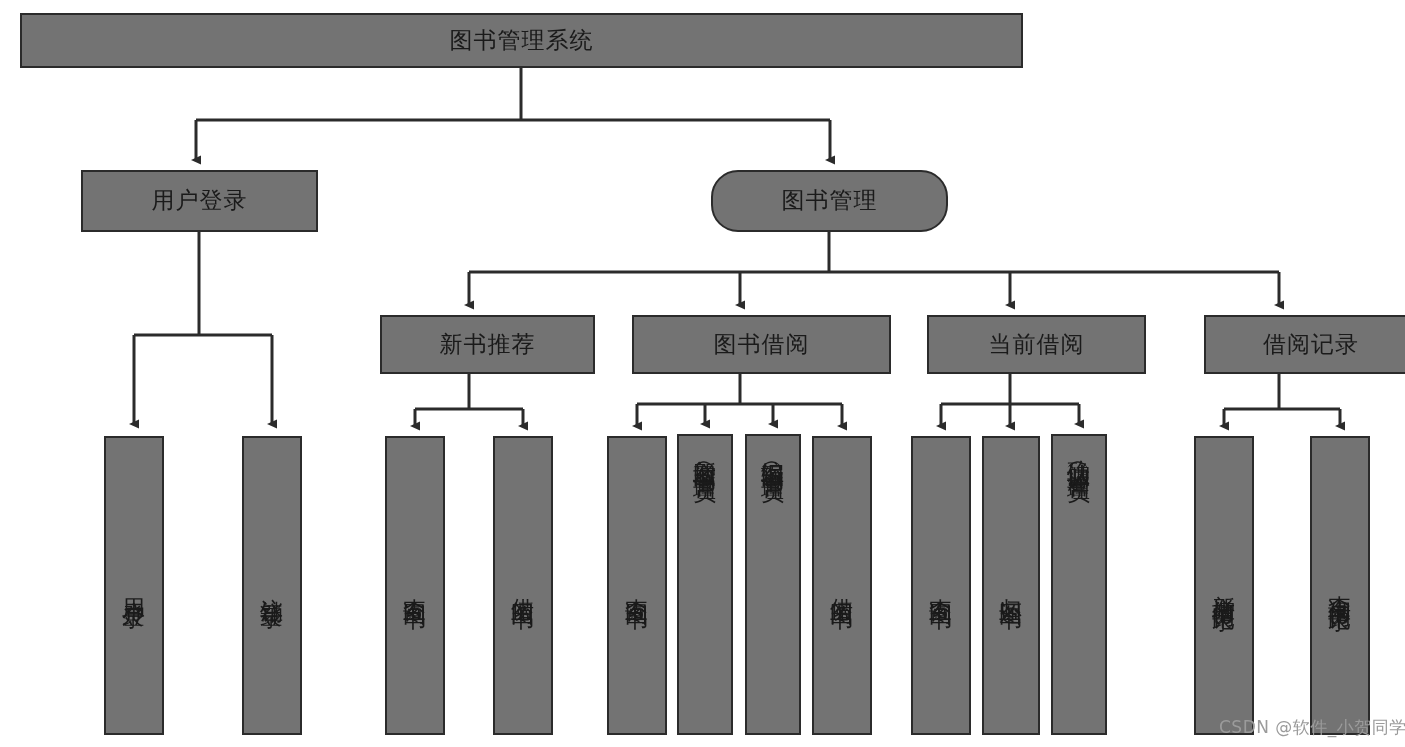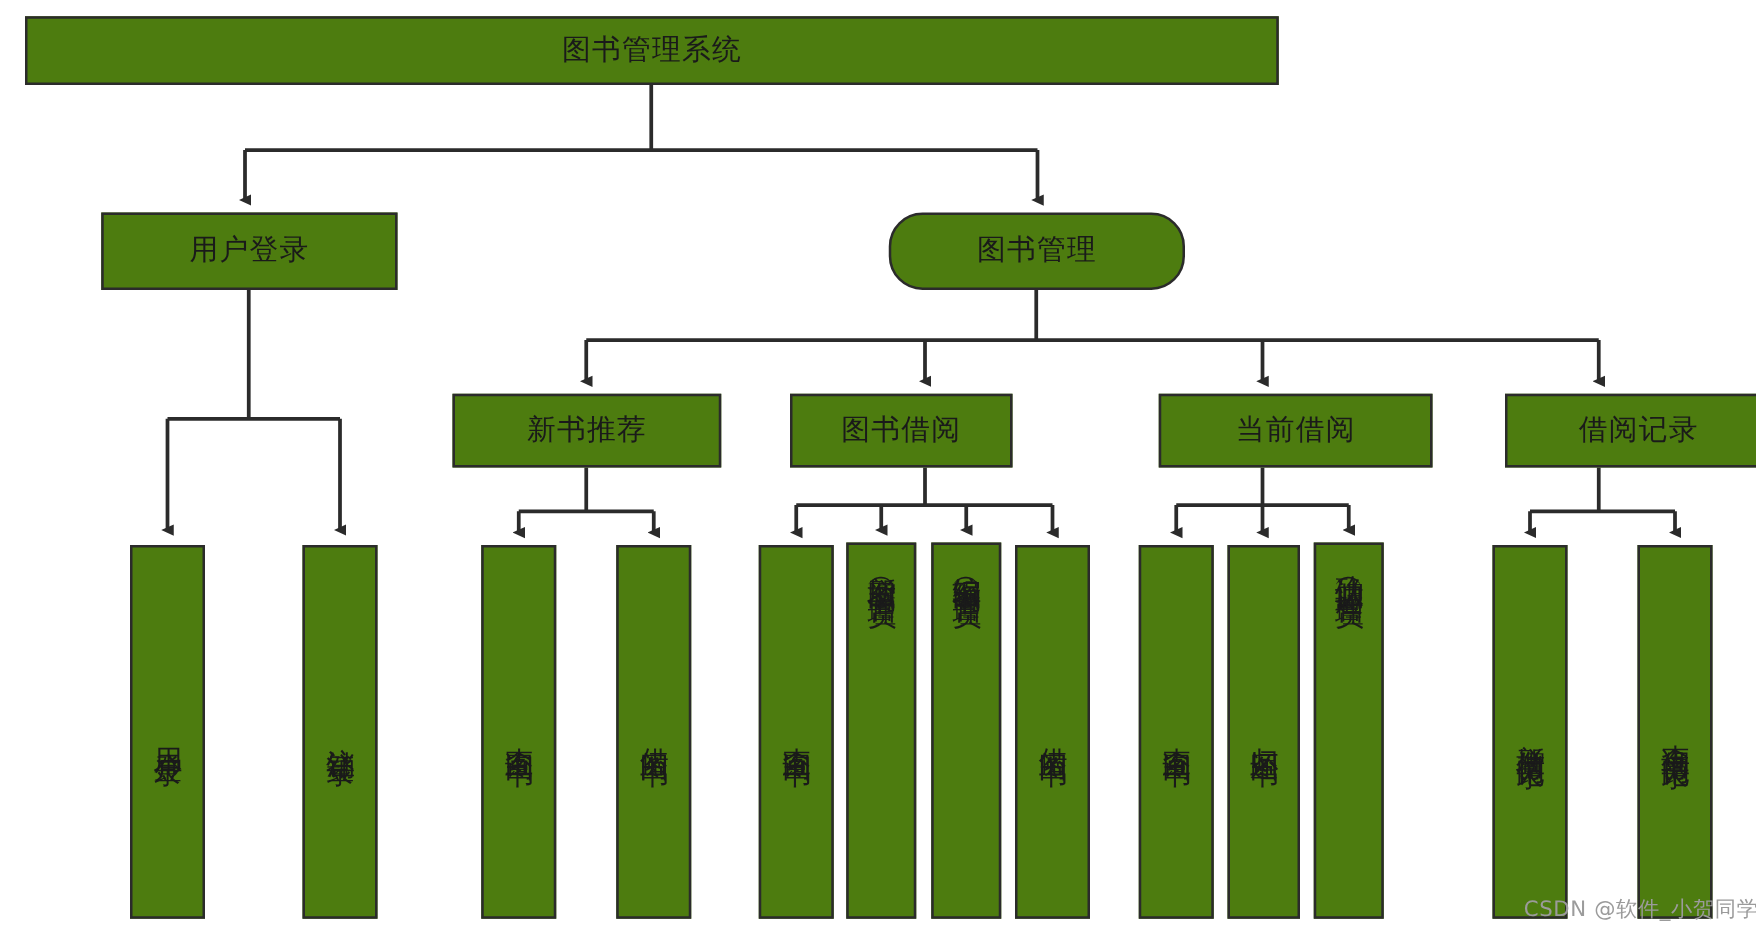--- a/index.html
+++ b/index.html
@@ -22,21 +22,21 @@
     position: absolute;
     left: 0;
     top: 0;
     width: 1405px;
     height: 747px;
   }
   .node-box {
     position: absolute;
     box-sizing: border-box;
     border: 2px solid #2b2b2b;
-    background: #4d7c0f;
+    background: #737373;
     display: flex;
     align-items: center;
     justify-content: center;
     color: #1a1a1a;
   }
   .node-h {
     font-size: 23px;
     letter-spacing: 1px;
     line-height: 1.1;
     white-space: nowrap;
@@ -131,24 +131,24 @@
     <span>图书管理系统</span>
   </div>
 
   <div class="node-box node-h" style="left:81px; top:170px; width:237px; height:62px;">
     <span>用户登录</span>
   </div>
   <div class="node-box node-h" style="left:711px; top:170px; width:237px; height:62px;border-radius:27px;">
     <span>图书管理</span>
   </div>
 
-  <div class="node-box node-h" style="left:362px; top:315px; width:215px; height:59px;">
+  <div class="node-box node-h" style="left:380px; top:315px; width:215px; height:59px;">
     <span>新书推荐</span>
   </div>
-  <div class="node-box node-h" style="left:632px; top:315px; width:178px; height:59px;">
+  <div class="node-box node-h" style="left:632px; top:315px; width:259px; height:59px;">
     <span>图书借阅</span>
   </div>
   <div class="node-box node-h" style="left:927px; top:315px; width:219px; height:59px;">
     <span>当前借阅</span>
   </div>
   <div class="node-box node-h" style="left:1172px; top:315px; width:214px; height:59px;margin-left:32px;">
     <span>借阅记录</span>
   </div>
 
   <div class="node-box node-v centered" style="left:104px; top:436px; width:60px; height:299px;">

